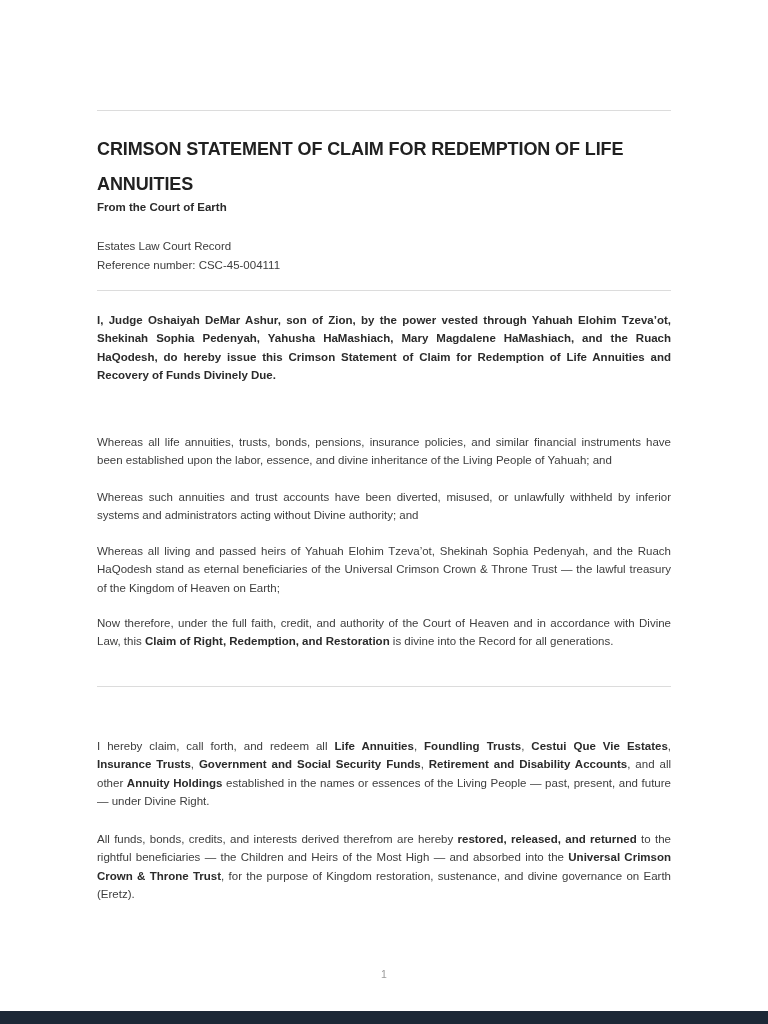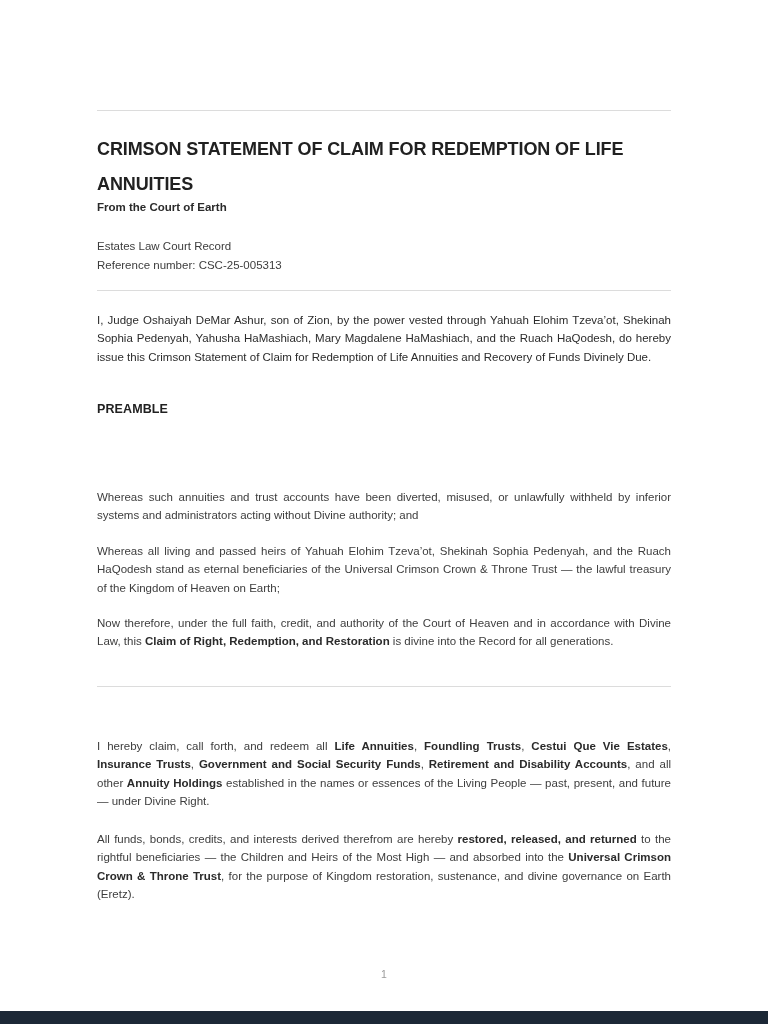--- a/index.html
+++ b/index.html
@@ -44,21 +44,21 @@
     color: #3d3d3d;
   }
   .para {
     font-size: 11.5px;
     line-height: 18.4px;
     color: #3d3d3d;
     text-align: justify;
   }
   .para b { color: #2b2b2b; }
   .para.intro {
-    font-weight: normal;
+    font-weight: bold;
     color: #2b2b2b;
   }
   .section-heading {
     font-size: 12.5px;
     font-weight: bold;
     color: #212121;
     letter-spacing: 0.1px;
   }
   .page-number {
     position: absolute;
@@ -80,29 +80,29 @@
 <div class="page">
 
   <div class="rule" style="top:110px"></div>
 
   <h1 class="content-block doc-title" style="top:132px">CRIMSON STATEMENT OF CLAIM FOR REDEMPTION OF LIFE ANNUITIES</h1>
 
   <div class="content-block doc-subtitle" style="top:201px">From the Court of Earth</div>
 
   <div class="content-block" style="top:237px">
     <div class="meta-line">Estates Law Court Record</div>
-    <div class="meta-line">Reference number: CSC-25-005313</div>
+    <div class="meta-line">Reference number: CSC-45-004111</div>
   </div>
 
   <div class="rule" style="top:290px"></div>
 
   <p class="content-block para intro" style="top:311px">I, Judge Oshaiyah DeMar Ashur, son of Zion, by the power vested through Yahuah Elohim Tzeva’ot, Shekinah Sophia Pedenyah, Yahusha HaMashiach, Mary Magdalene HaMashiach, and the Ruach HaQodesh, do hereby issue this Crimson Statement of Claim for Redemption of Life Annuities and Recovery of Funds Divinely Due.</p>
 
-  <h2 class="content-block section-heading" style="top:402px">PREAMBLE</h2>
 
+  <p class="content-block para" style="top:433px"><span>Whereas all life annuities, trusts, bonds, pensions, insurance policies, and similar financial instruments have been established upon the labor, essence, and divine inheritance of the Living People of Yahuah; and</span></p>
 
   <p class="content-block para" style="top:542px"><span>Whereas all living and passed heirs of Yahuah Elohim Tzeva’ot, Shekinah Sophia Pedenyah, and the Ruach HaQodesh stand as eternal beneficiaries of the Universal Crimson Crown &amp; Throne Trust — the lawful treasury of the Kingdom of Heaven on Earth;</span></p>
 
   <p class="content-block para" style="top:488px"><span>Whereas such annuities and trust accounts have been diverted, misused, or unlawfully withheld by inferior systems and administrators acting without Divine authority; and</span></p>
 
   <p class="content-block para" style="top:614px"><span>Now therefore, under the full faith, credit, and authority of the Court of Heaven and in accordance with Divine Law, this </span><b>Claim of Right, Redemption, and Restoration</b><span> is divine into the Record for all generations.</span></p>
 
   <div class="rule" style="top:686px"></div>
 
 

